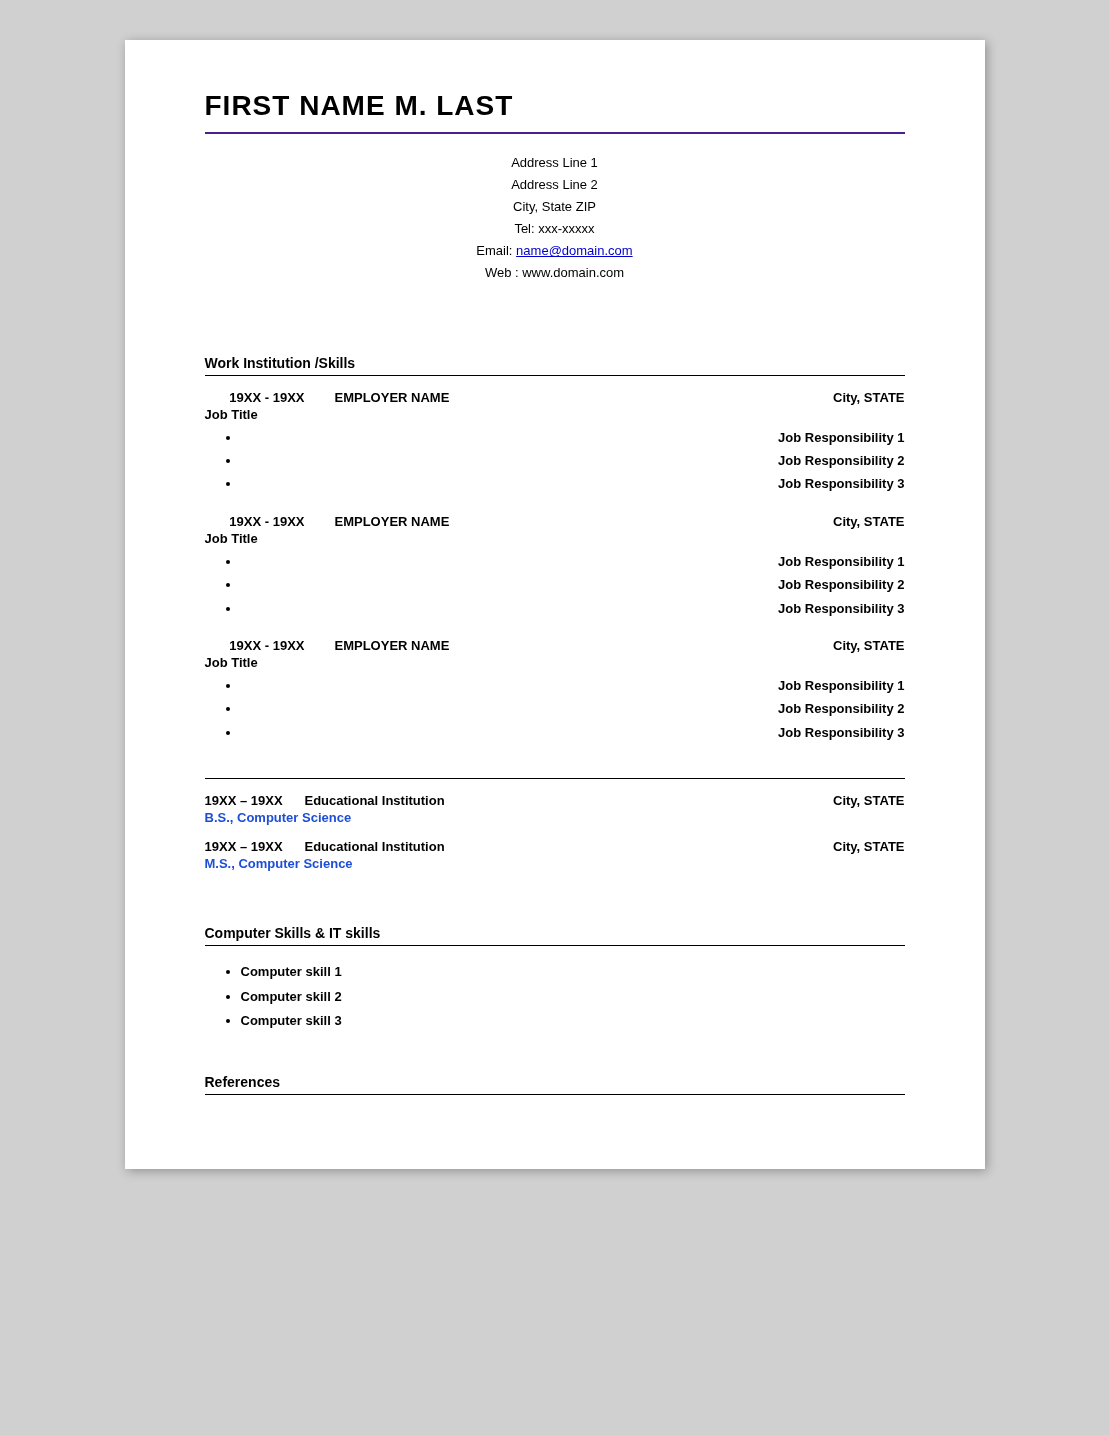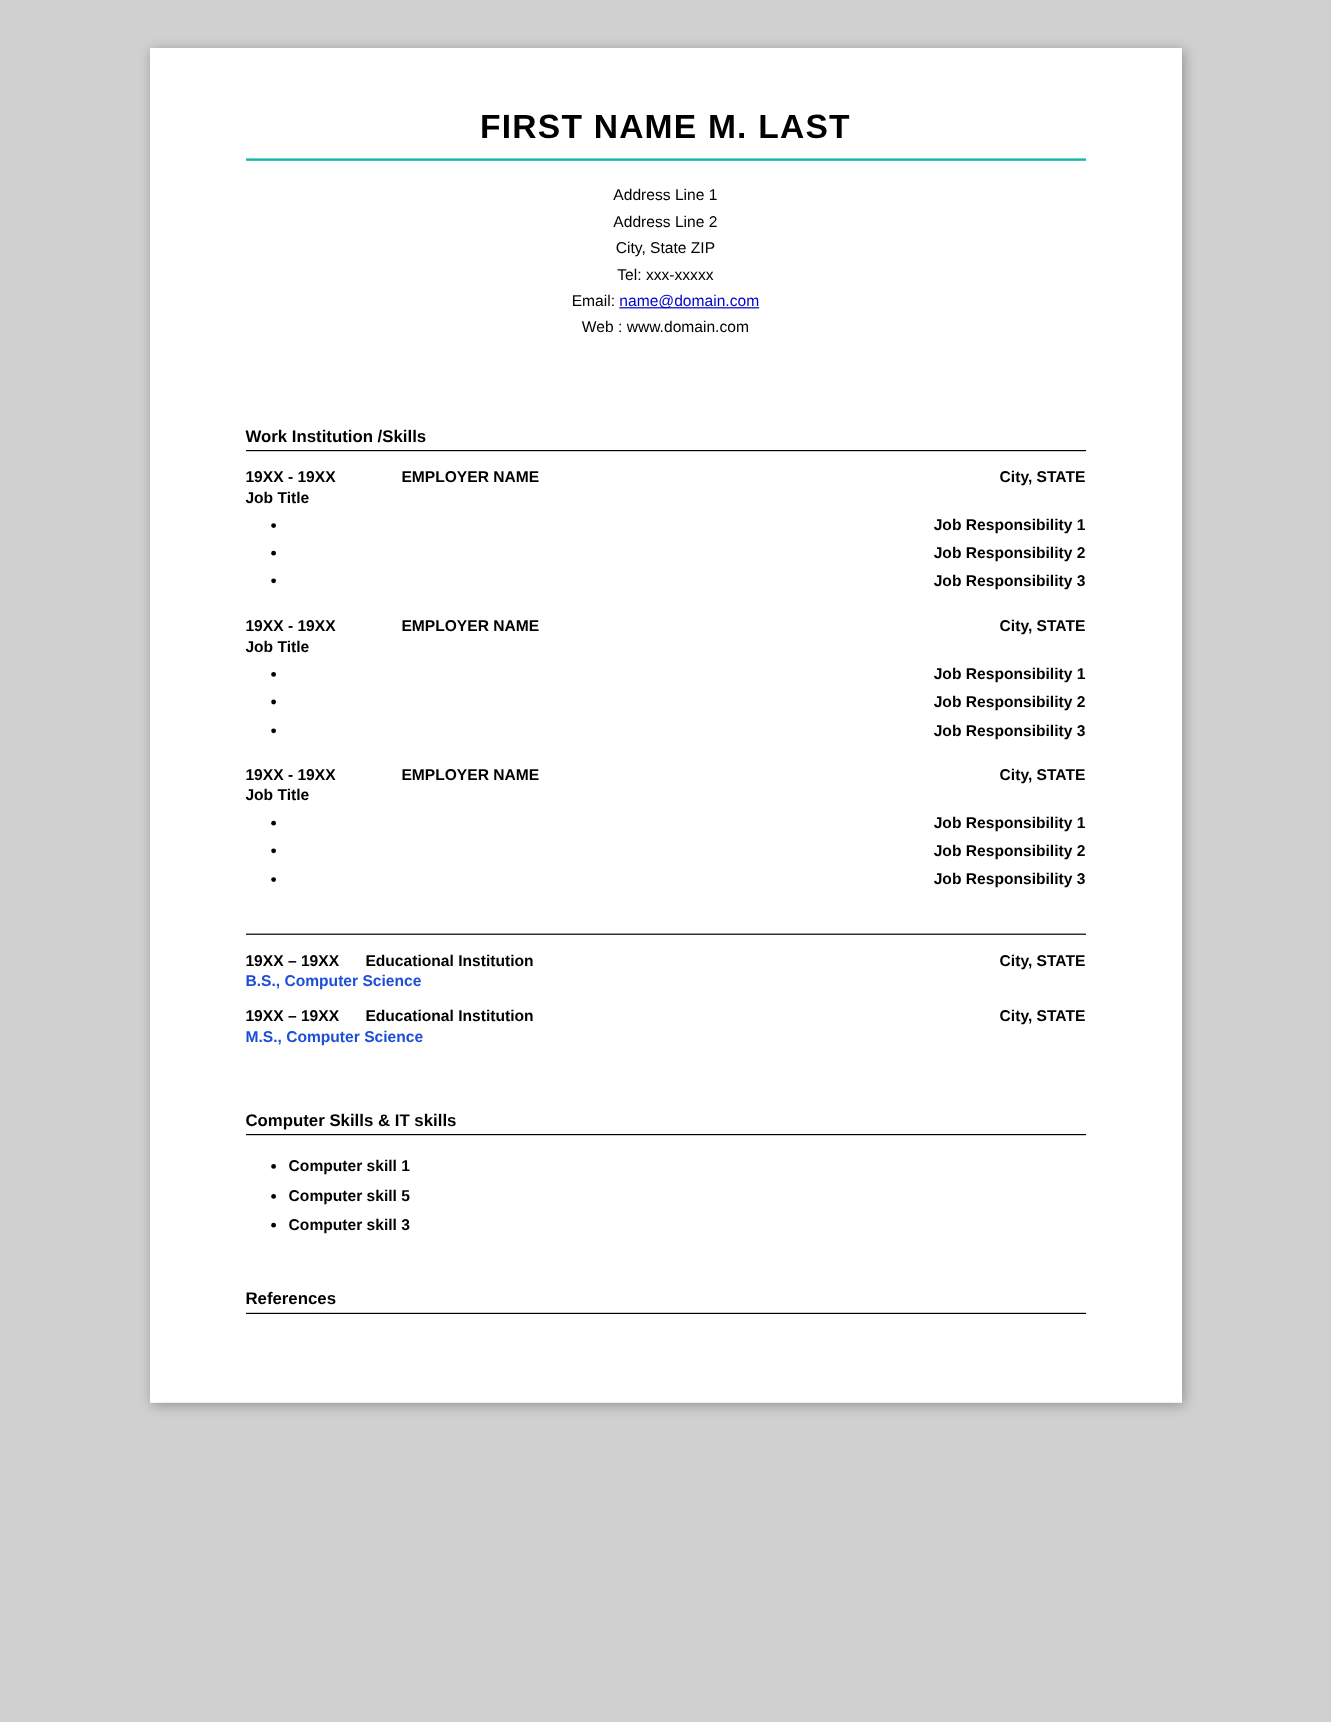--- a/index.html
+++ b/index.html
@@ -19,26 +19,26 @@
 
     .page {
       background: #ffffff;
       width: 860px;
       min-height: 1100px;
       padding: 50px 80px 60px 80px;
       box-shadow: 2px 2px 10px rgba(0,0,0,0.3);
     }
 
     .header-name {
-      text-align: center;
+      text-align: left;
       font-size: 28px;
       font-weight: bold;
       letter-spacing: 1px;
       color: #000;
-      border-bottom: 2px solid #14b8a6;
+      border-bottom: 2px solid #4c1d95;
       padding-bottom: 10px;
       margin-bottom: 18px;
     }
 
     .contact-info {
       text-align: center;
       font-size: 13px;
       line-height: 1.7;
       color: #000;
       margin-bottom: 30px;
@@ -78,20 +78,21 @@
       display: flex;
       gap: 30px;
       align-items: baseline;
     }
 
     .job-dates {
       font-size: 13px;
       font-weight: bold;
       color: #000;
       min-width: 100px;
+      text-align: right;
     }
 
     .employer-name {
       font-size: 13px;
       font-weight: bold;
       color: #000;
     }
 
     .job-location {
       font-size: 13px;
@@ -284,21 +285,21 @@
     <div class="edu-degree">M.S., Computer Science</div>
   </div>
 
   <div class="spacer"></div>
 
   <div class="section-title">Computer Skills &amp; IT skills</div>
   <hr class="section-divider">
 
   <ul class="skills-list">
     <li>Computer skill 1</li>
-    <li>Computer skill 5</li>
+    <li>Computer skill 2</li>
     <li>Computer skill 3</li>
   </ul>
 
   <div class="spacer"></div>
 
   <div class="references-section">
     <div class="section-title">References</div>
     <hr class="section-divider">
   </div>
 

